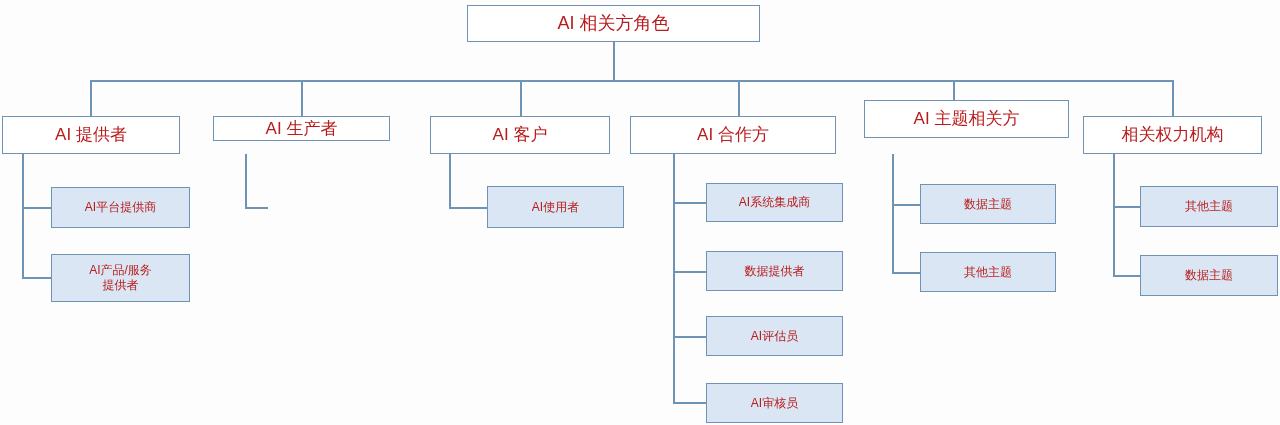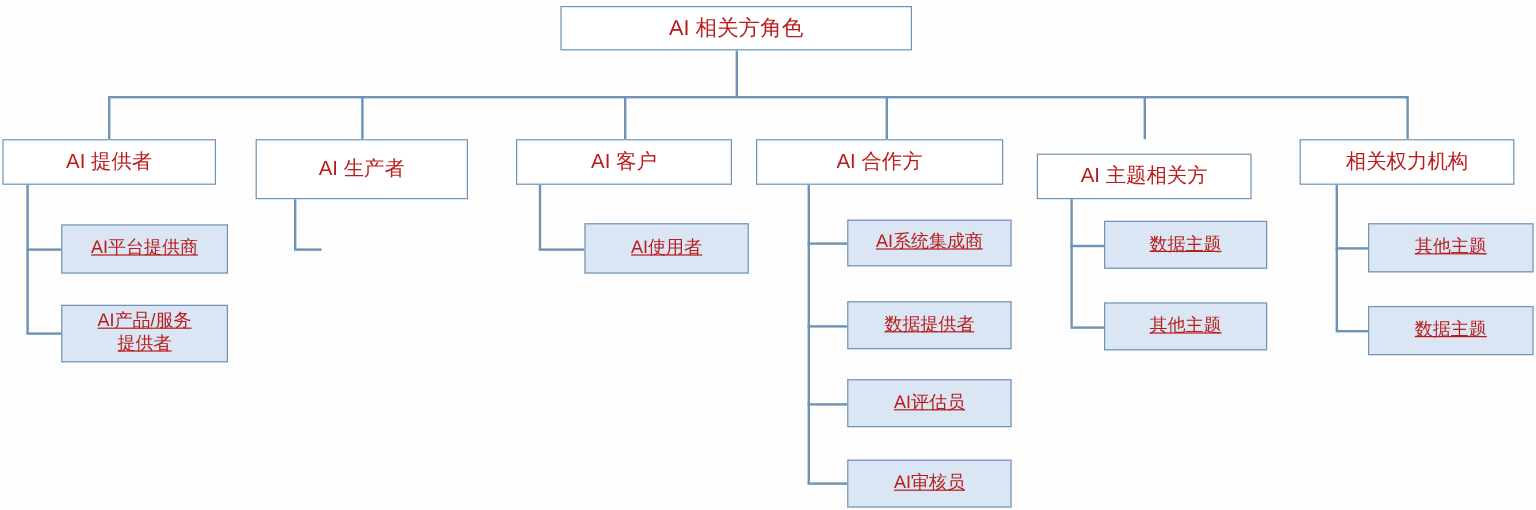--- a/index.html
+++ b/index.html
@@ -24,22 +24,21 @@
   }
   .parent{
     background:var(--parent-fill);
     border:1.6px solid var(--line);
     font-size:17px;
   }
   .root{font-size:18px;}
   .child{
     background:var(--child-fill);
     border:1.4px solid var(--line);
-    font-size:15px;
-    text-decoration:underline;
+    font-size:12px;
   }
   .vl{position:absolute;width:1.6px;background:var(--line);}
   .hl{position:absolute;height:1.6px;background:var(--line);}
 </style>
 </head>
 <body>
 
 <div id="canvas" style="--line: #6e93b4; --child-fill: #dae6f3; --parent-fill: #ffffff; color: #b91c1c; padding-left: 34px;">
 
   <div class="vl" style="left:613px;top:42px;height:38px"></div>
@@ -73,24 +72,24 @@
   <div class="hl" style="left:892px;top:204px;width:28px"></div>
   <div class="hl" style="left:892px;top:272px;width:28px"></div>
 
   <div class="vl" style="left:1113px;top:154px;height:121px"></div>
   <div class="hl" style="left:1113px;top:206px;width:27px"></div>
   <div class="hl" style="left:1113px;top:275px;width:27px"></div>
 
   <div class="node parent root" style="left:467px;top:5px;width:293px;height:37px">AI 相关方角色</div>
 
   <div class="node parent" style="left:2px;top:116px;width:178px;height:38px">AI 提供者</div>
-  <div class="node parent" style="left:213px;top:116px;width:177px;height:50px">AI 生产者</div>
+  <div class="node parent" style="left:213px;top:116px;width:177px;height:25px">AI 生产者</div>
   <div class="node parent" style="left:430px;top:116px;width:180px;height:38px">AI 客户</div>
   <div class="node parent" style="left:630px;top:116px;width:206px;height:38px">AI 合作方</div>
-  <div class="node parent" style="left:864px;top:128px;width:179px;height:38px">AI 主题相关方</div>
+  <div class="node parent" style="left:864px;top:100px;width:205px;height:38px">AI 主题相关方</div>
   <div class="node parent" style="left:1083px;top:116px;width:179px;height:38px">相关权力机构</div>
 
   <div class="node child" style="left:51px;top:187px;width:139px;height:41px">AI平台提供商</div>
   <div class="node child" style="left:51px;top:254px;width:139px;height:48px">
     <span>AI产品/服务</span>
     <span>提供者</span>
   </div>
 
 
   <div class="node child" style="left:487px;top:186px;width:137px;height:42px">AI使用者</div>

